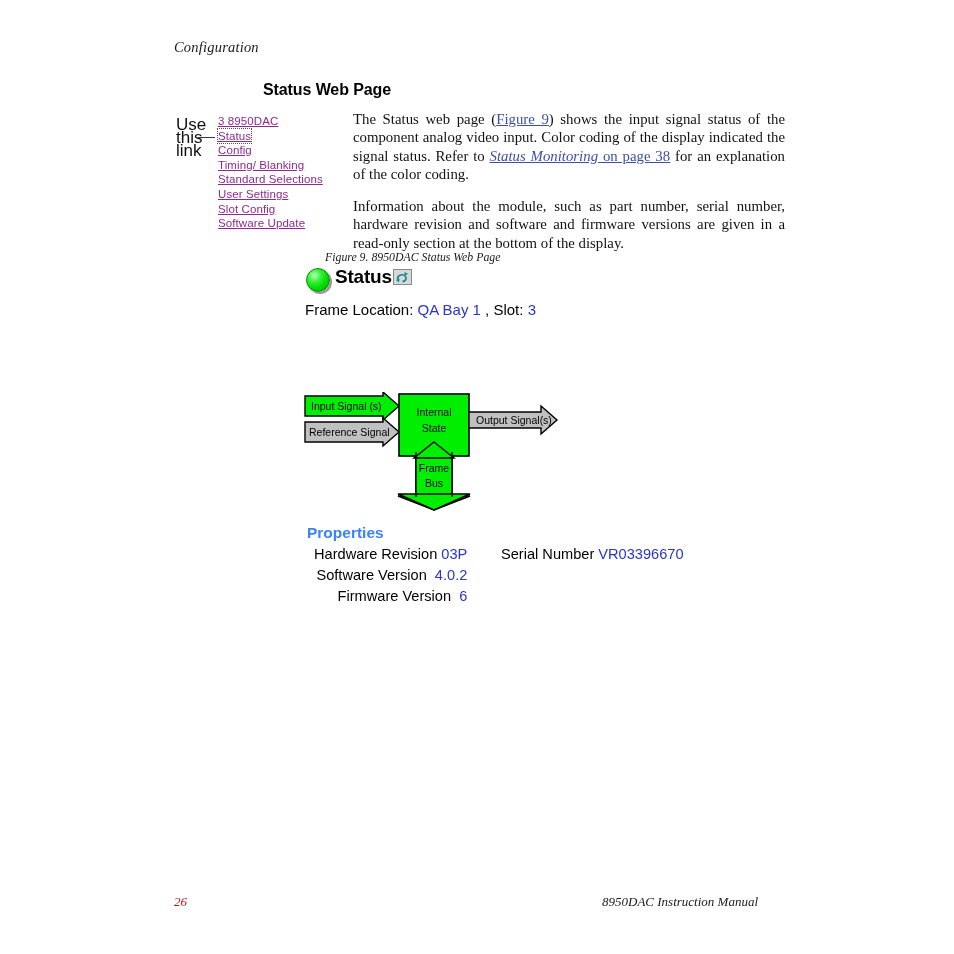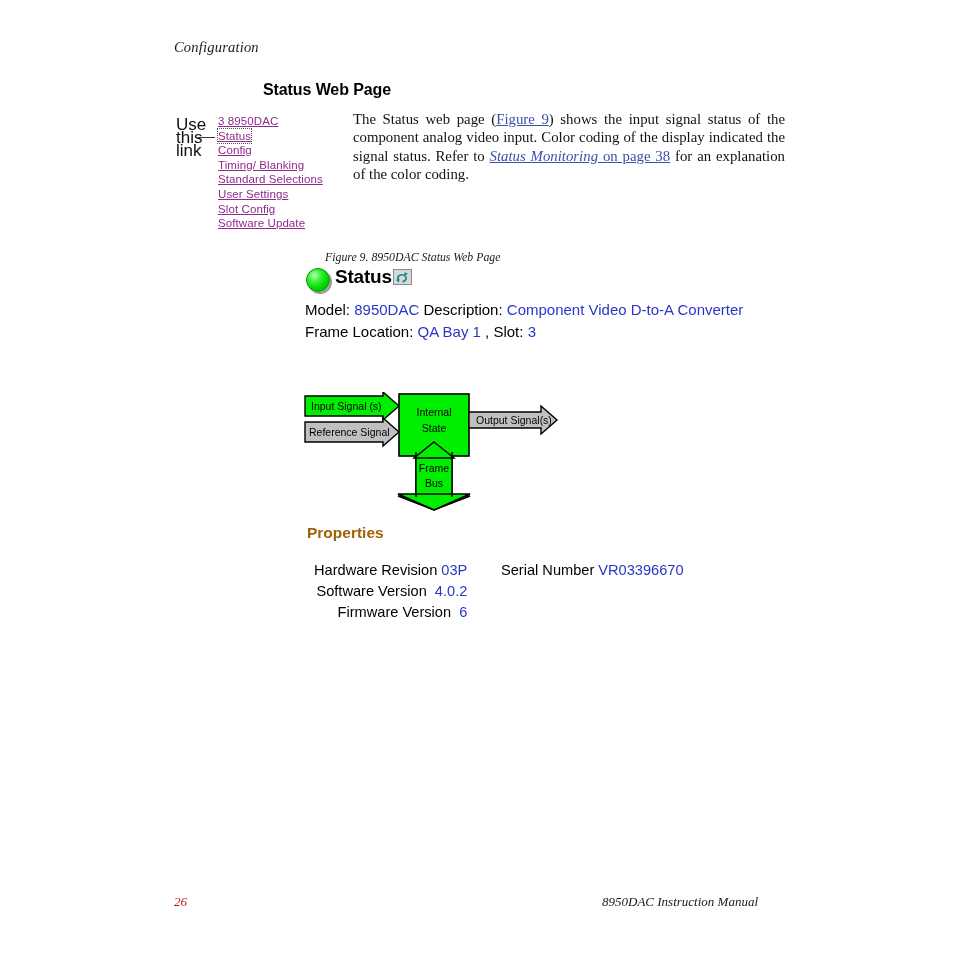--- a/index.html
+++ b/index.html
@@ -191,22 +191,22 @@
   .properties {
     position: absolute;
     left: 4px;
     top: 258px;
     width: 420px;
     font-family: "Liberation Sans", sans-serif;
   }
   .prop-title {
     font-weight: bold;
     font-size: 15.5px;
-    color: #a16207;
-    margin-bottom: 18px;
+    color: #3b82f6;
+    margin-bottom: 2px;
   }
   .prop-grid {
     position: relative;
     font-size: 14.6px;
     line-height: 21.2px;
     color: #000;
     white-space: nowrap;
   }
   .prop-col-left { position: absolute; left: 7px; top: 0; text-align: right; }
   .prop-col-right { position: absolute; left: 194px; top: 0; }
@@ -270,40 +270,40 @@
     <span class="nav-item-wrap">
         <a class="nav-item" href="#">Slot Config</a>
       </span>
     <span class="nav-item-wrap">
         <a class="nav-item" href="#">Software Update</a>
       </span>
   </div>
 
   <div class="body-col">
     <p><span>The Status web page (</span><a class="xref" href="#">Figure 9</a><span>) shows the input signal status of the component analog video input. Color coding of the display indicated the signal status. Refer to </span><a class="xref-italic" href="#">Status Monitoring</a><a class="xref" href="#"> on page 38</a><span> for an explanation of the color coding.</span></p>
+    <p>Information about the module, such as part number, serial number, hardware revision and software and firmware versions are given in a read-only section at the bottom of the display.</p>
   </div>
 
   <div class="fig-caption">Figure 9.  8950DAC Status Web Page</div>
 
   <div class="webshot">
 
     <div class="status-title-row">
       <div class="led"></div>
       <div class="status-word">Status</div>
       <div class="refresh-btn">
         <svg width="15" height="13" viewBox="0 0 15 13">
           <path d="M3 8.5 A4.2 3.4 0 1 1 7.5 10.6" fill="none" stroke="#0f8a8a" stroke-width="1.7"></path>
           <polygon points="9.6,1.0 13.2,3.0 9.4,4.6" fill="#0f8a8a"></polygon>
           <polygon points="4.0,11.6 1.0,9.0 4.6,7.6" fill="#0f8a8a"></polygon>
         </svg>
       </div>
     </div>
 
     <div class="fields">
-      <span class="row"><span>Model:</span> <span class="val">8950DAC</span> <span>Description:</span> <span class="val">Component Video D-to-A Converter</span></span>
       <span class="row"><span>Frame Location:</span> <span class="val">QA Bay 1</span> <span>, Slot:</span> <span class="val">3</span></span>
     </div>
 
     <div class="diagram">
       <svg width="270" height="120" viewBox="0 0 270 120">
 
         <polygon points="2,4 80,4 80,0 96,14 80,28 80,24 2,24" fill="#00ee00" stroke="#000000" stroke-width="1.4"></polygon>
 
         <polygon points="2,30 80,30 80,26 96,40 80,54 80,50 2,50" fill="#c0c0c0" stroke="#000000" stroke-width="1.4"></polygon>
 

